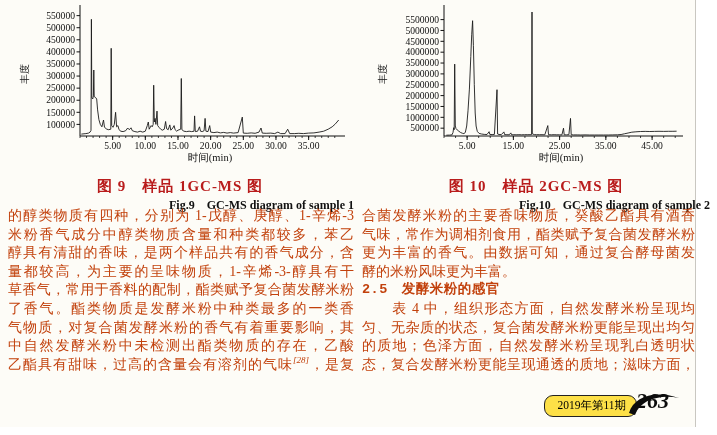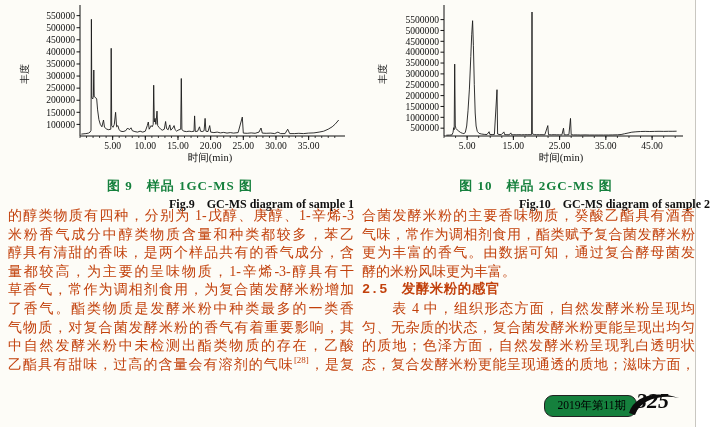--- a/index.html
+++ b/index.html
@@ -1,31 +1,31 @@
 <!DOCTYPE html>
 <html><head>
 <meta charset="utf-8">
 <style>
   html,body{margin:0;padding:0;}
   body{width:717px;height:435px;background:#ffffff;font-family:"Liberation Serif","DejaVu Serif",serif;overflow:hidden;}
   #page{position:absolute;left:0;top:0;width:695px;height:427px;background:#fdfcf7;border-right:1px solid #c9c7c1;}
   .fig{position:absolute;width:348px;}
   #fig1{left:6px;top:2px;}
   #fig2{left:362px;top:2px;}
-  .caption-zh{ text-align:center;font-weight:bold;font-size:13px;color:#15803d;margin-top:3px;letter-spacing:1px;}
+  .caption-zh{ text-align:center;font-weight:bold;font-size:15px;color:#b91c1c;margin-top:3px;letter-spacing:1px;}
   .caption-en{ text-align:right;font-weight:bold;font-size:12px;color:#111;margin-top:1px;}
   .col{position:absolute;color:#c2410c;font-size:14px;line-height:18.6px;}
   #colL{left:8px;top:207px;width:346px;}
   #colR{left:362px;top:207px;width:333px;}
   .tl{text-align:justify;text-align-last:justify;white-space:nowrap;}
   .tl-short{text-align:left;}
   .heading{font-family:Liberation Mono, monospace;font-weight:bold;font-size:13.5px;letter-spacing:.5px;}
-  sup{font-size:9px;vertical-align:super;line-height:0;}
+  sup{font-size:9px;vertical-align:super;line-height:0;font-style:italic;}
   #footer{position:absolute;right:14px;bottom:6px;height:34px;}
-  #issue-box{position:absolute;right:44px;bottom:4px;border:1.2px solid #222;border-radius:9px;padding:2px 10px 3px 12px;font-size:11.5px;background:#15803d;white-space:nowrap;}
+  #issue-box{position:absolute;right:44px;bottom:4px;border:1.2px solid #222;border-radius:9px;padding:2px 10px 3px 12px;font-size:11.5px;background:#fde047;white-space:nowrap;}
   #pagenum-wrap{position:absolute;right:-4px;bottom:0;width:58px;height:34px;}
   #pagenum-swoosh{position:absolute;left:0;top:2px;}
   #pagenum{position:absolute;left:9px;top:1px;font-size:22px;font-weight:bold;font-style:italic;color:#0c0c0c;letter-spacing:0px;}
   svg text{fill:#111;}
 </style>
 </head>
 <body>
 
 <div id="page">
 
@@ -178,21 +178,21 @@
       </svg>
     <div class="caption-zh">图 10　样品 2GC-MS 图</div>
     <div class="caption-en">Fig.10　GC-MS diagram of sample 2</div>
   </div>
 
   <div class="col" id="colL">
     <div class="tl">的醇类物质有四种，分别为 1-戊醇、庚醇、1-辛烯-3</div>
     <div class="tl">米粉香气成分中醇类物质含量和种类都较多，苯乙</div>
     <div class="tl">醇具有清甜的香味，是两个样品共有的香气成分，含</div>
     <div class="tl">量都较高，为主要的呈味物质，1-辛烯-3-醇具有干</div>
-    <div class="tl">草香气，常作为调相剂食用，为复合菌发酵米粉增加</div>
+    <div class="tl">草香气，常用于香料的配制，酯类赋予复合菌发酵米粉</div>
     <div class="tl">了香气。酯类物质是发酵米粉中种类最多的一类香</div>
     <div class="tl">气物质，对复合菌发酵米粉的香气有着重要影响，其</div>
     <div class="tl">中自然发酵米粉中未检测出酯类物质的存在，乙酸</div>
     <div class="tl"><span>乙酯具有甜味，过高的含量会有溶剂的气味</span><sup>[28]</sup><span>，是复</span></div>
   </div>
 
   <div class="col" id="colR">
     <div class="tl">合菌发酵米粉的主要香味物质，癸酸乙酯具有酒香</div>
     <div class="tl">气味，常作为调相剂食用，酯类赋予复合菌发酵米粉</div>
     <div class="tl">更为丰富的香气。由数据可知，通过复合酵母菌发</div>
@@ -203,17 +203,17 @@
     <div class="tl">的质地；色泽方面，自然发酵米粉呈现乳白透明状</div>
     <div class="tl">态，复合发酵米粉更能呈现通透的质地；滋味方面，</div>
   </div>
 
   <div id="footer">
     <div id="issue-box">2019年第11期</div>
     <div id="pagenum-wrap">
       <svg id="pagenum-swoosh" width="56" height="30">
         <path d="M2,24 C7,7 28,1 52,9 C33,5 13,11 8,26 Z" fill="#0c0c0c"></path>
       </svg>
-      <div id="pagenum">325</div>
+      <div id="pagenum">263</div>
     </div>
   </div>
 
 </div>
 
 </body></html>

